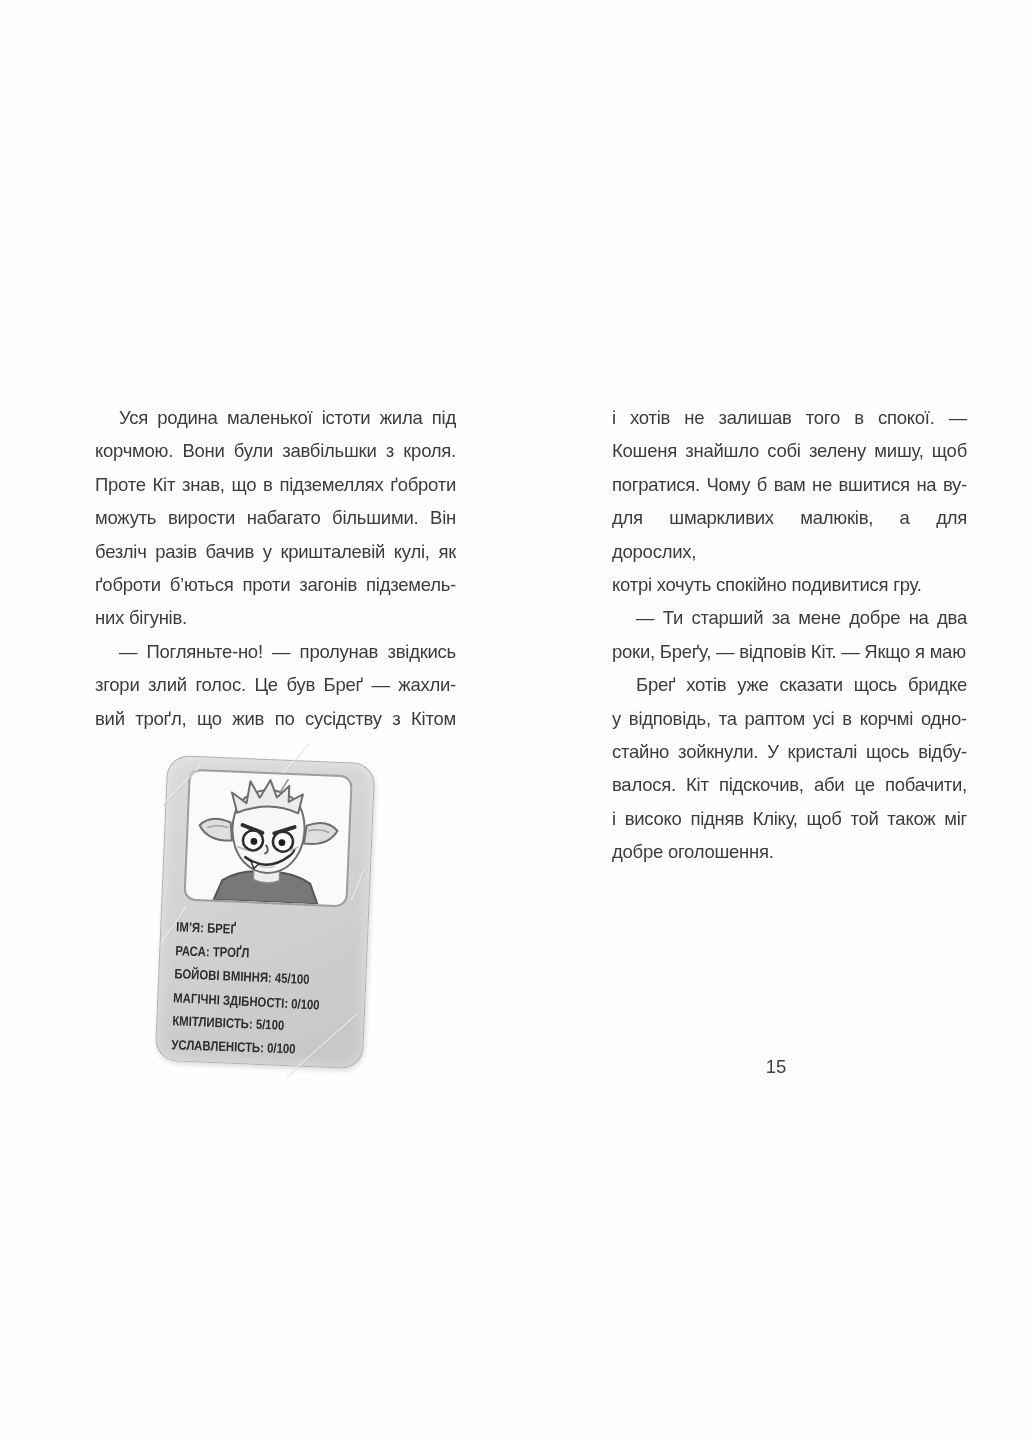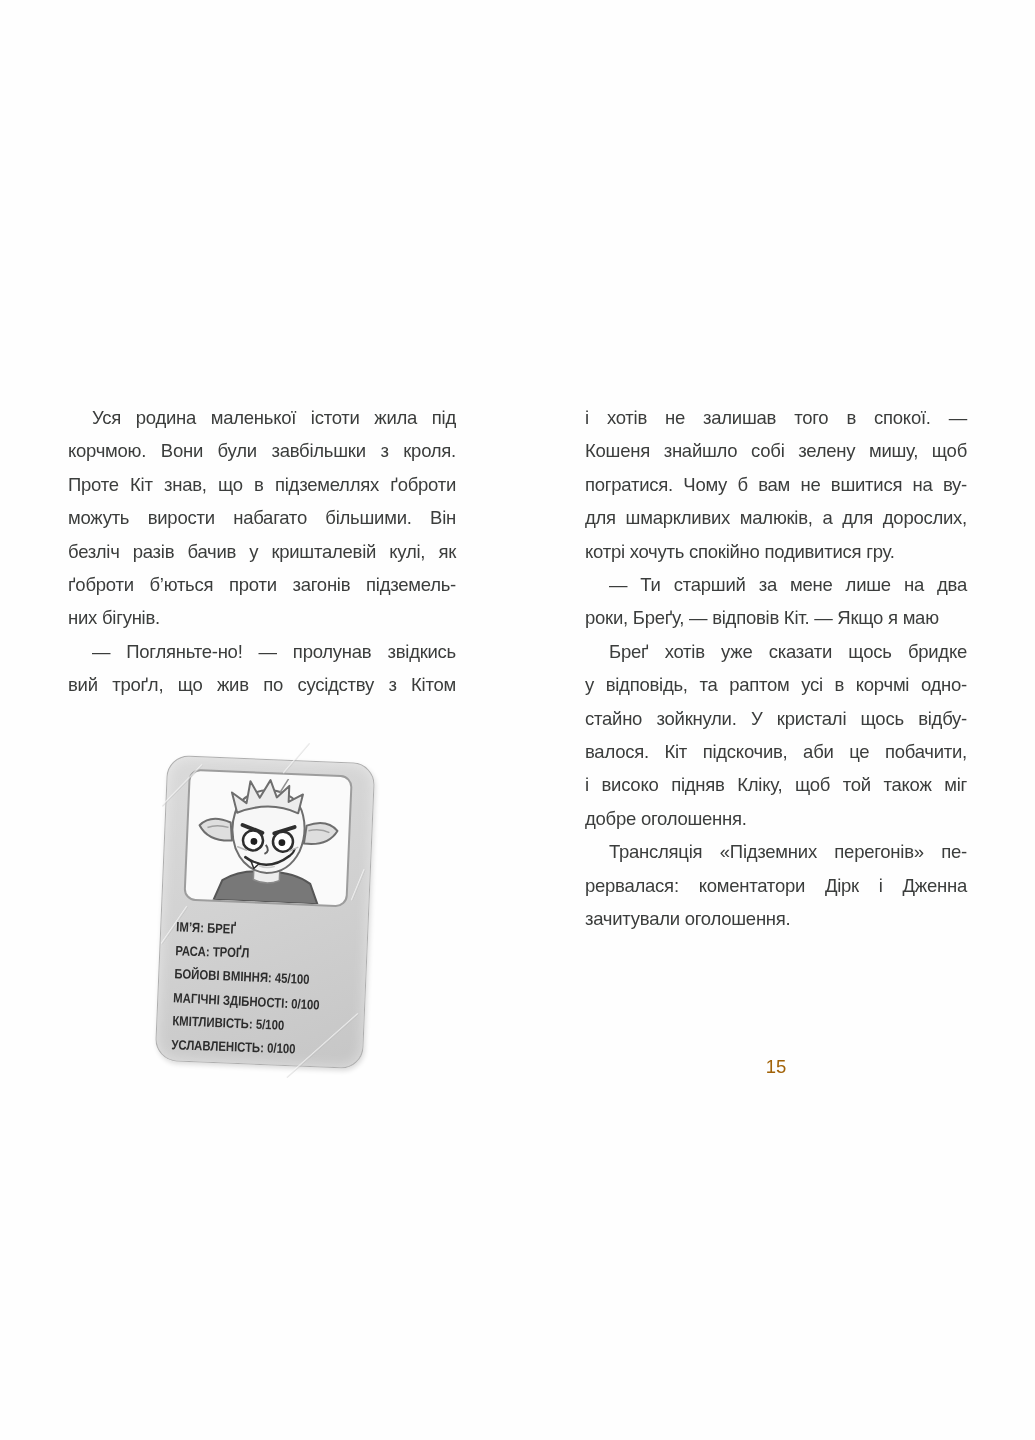--- a/index.html
+++ b/index.html
@@ -9,21 +9,21 @@
     font-family:"Liberation Sans",sans-serif;
     color:#3b3d3c;
   }
   .column{
     position:absolute;top:401px;
     font-size:18.5px;line-height:33.4px;letter-spacing:-0.25px;
   }
   .col-left{left:68px;width:388px;}
   .col-right{left:585px;width:382px;}
   .para{margin:0;}
-  .line{text-align:justify;text-align-last:justify;min-height:33.4px;}
+  .line{text-align:justify;text-align-last:justify;min-height:33.4px;margin-left:27px;}
   .para[data-full-last="false"] .line:last-child{text-align-last:left;}
   .para[data-indent="true"] .line:first-child{padding-left:24px;}
 
   
   .card{
     position:absolute;left:161px;top:759px;width:206px;height:304px;
     background:linear-gradient(155deg,#dadada 0%,#d2d2d2 45%,#c6c6c6 100%);
     border:1px solid #aeaeae;border-radius:22px;
     transform:rotate(2.4deg);
     box-shadow:1.5px 2.5px 5px rgba(0,0,0,.14), inset 0 0 14px rgba(255,255,255,.45);
@@ -47,21 +47,21 @@
     background:linear-gradient(to bottom,rgba(255,255,255,.85),rgba(150,150,150,.30));
   }
   .s1{width:58px;left:-14px;top:28px;transform:rotate(-48deg);}
   .s2{width:40px;left:108px;top:-4px;transform:rotate(-52deg);}
   .s3{width:46px;left:-10px;top:168px;transform:rotate(-58deg);}
   .s4{width:96px;left:118px;top:282px;transform:rotate(-44deg);}
   .s5{width:34px;left:178px;top:120px;transform:rotate(-70deg);}
 
   .page-number{
     position:absolute;left:585px;top:1056px;width:382px;
-    text-align:center;font-size:18.5px;color:#a16207;
+    text-align:center;font-size:18.5px;color:#404040;
   }
 </style>
 </head>
 <body>
 
 <div class="column col-left">
   <div>
 
   <div class="para" data-indent="true">
       <div class="para-lines para" data-full-last="false">
@@ -72,20 +72,21 @@
           <div class="line">можуть вирости набагато більшими. Він</div>
           <div class="line">безліч разів бачив у кришталевій кулі, як</div>
           <div class="line">ґоброти б’ються проти загонів підземель-</div>
           <div class="line">них бігунів.</div>
         </div>
     </div>
       <div class="para" data-indent="true">
       <div class="para-lines para" data-full-last="true">
 
       <div class="line">— Погляньте-но! — пролунав звідкись</div>
+          <div class="line">згори злий голос. Це був Бреґ — жахли-</div>
           <div class="line">вий троґл, що жив по сусідству з Кітом</div>
         </div>
     </div>
     </div>
 </div>
 
 <div class="card">
   <div class="scratch s1"></div>
   <div class="scratch s2"></div>
   <div class="scratch s3"></div>
@@ -148,39 +149,31 @@
       <div class="line">і хотів не залишав того в спокої. —</div>
           <div class="line">Кошеня знайшло собі зелену мишу, щоб</div>
           <div class="line">погратися. Чому б вам не вшитися на ву-</div>
           <div class="line">для шмаркливих малюків, а для дорослих,</div>
           <div class="line">котрі хочуть спокійно подивитися гру.</div>
         </div>
     </div>
       <div class="para" data-indent="true">
       <div class="para-lines para" data-full-last="false">
 
-      <div class="line">— Ти старший за мене лише на два</div>
+      <div class="line">— Ти старший за мене добре на два</div>
           <div class="line">роки, Бреґу, — відповів Кіт. — Якщо я маю</div>
         </div>
     </div>
       <div class="para" data-indent="true">
       <div class="para-lines para" data-full-last="false">
 
       <div class="line">Бреґ хотів уже сказати щось бридке</div>
           <div class="line">у відповідь, та раптом усі в корчмі одно-</div>
           <div class="line">стайно зойкнули. У кристалі щось відбу-</div>
           <div class="line">валося. Кіт підскочив, аби це побачити,</div>
           <div class="line">і високо підняв Кліку, щоб той також міг</div>
           <div class="line">добре оголошення.</div>
         </div>
     </div>
-      <div class="para" data-indent="true">
-      <div class="para-lines para" data-full-last="false">
-
-      <div class="line">Трансляція «Підземних перегонів» пе-</div>
-          <div class="line">рервалася: коментатори Дірк і Дженна</div>
-          <div class="line">зачитували оголошення.</div>
-        </div>
-    </div>
     </div>
 </div>
 
 <div class="page-number">15</div>
 
 </body></html>

